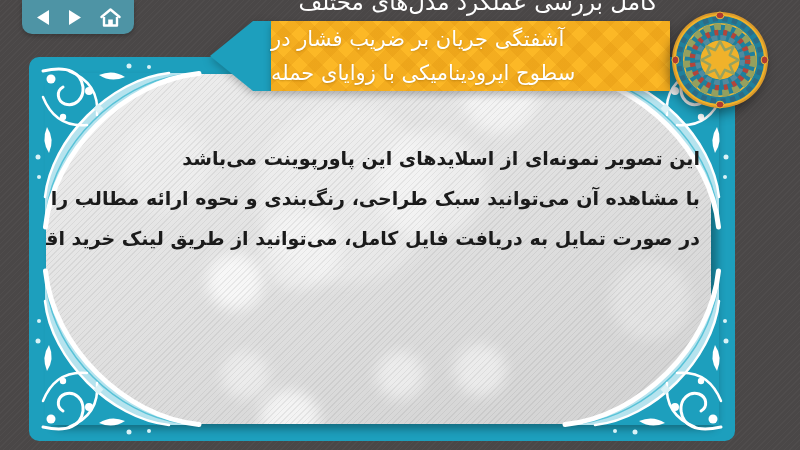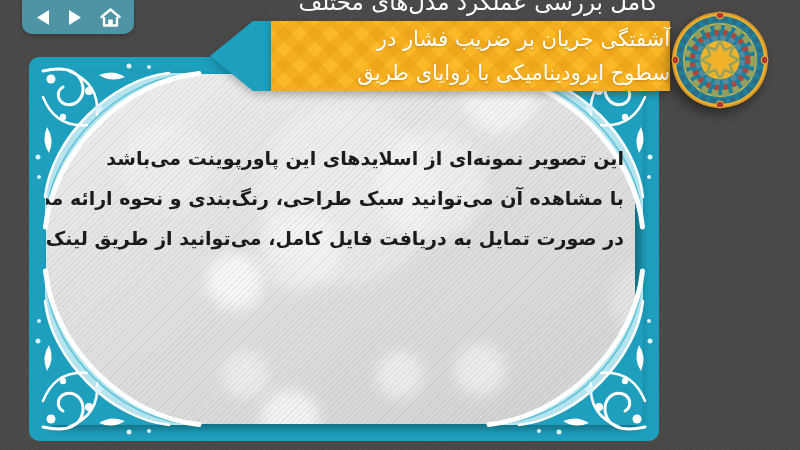--- a/index.html
+++ b/index.html
@@ -20,21 +20,21 @@
     background:#4e94a5;border-radius:0 0 10px 10px;
     display:flex;align-items:center;justify-content:space-between;
     padding:0 13px;box-sizing:border-box;
     box-shadow:0 2px 4px rgba(0,0,0,0.25);
   }
   .nav-btn{background:none;border:none;padding:0;margin:0;cursor:pointer;
     display:flex;align-items:center;justify-content:center;height:22px;}
   .nav-btn svg{display:block;}
   
   .frame{
-    position:absolute;left:29px;top:57px;width:630px;height:384px;z-index:1;
+    position:absolute;left:29px;top:57px;width:706px;height:384px;z-index:1;
     background:#1d9fbd;border-radius:10px;
   }
   .card{
     position:absolute;left:17px;top:17px;right:24px;bottom:17px;
     border-radius:8px;overflow:hidden;
     background-color:#e2e2e2;
     background-image:
       linear-gradient(160deg, #efefef 0%, #e0e0e0 50%, #d2d2d2 100%);
     box-shadow:6px 5px 9px rgba(0,0,0,0.33);
   }
@@ -59,21 +59,21 @@
   
   .banner{
     position:absolute;left:271px;top:21px;width:399px;height:70px;z-index:3;
     background-color:#fcb826;
     background-image:
       repeating-linear-gradient(45deg, rgba(224,148,16,0.30) 0 11px, transparent 11px 22px),
       repeating-linear-gradient(-45deg, rgba(224,148,16,0.30) 0 11px, transparent 11px 22px);
     box-shadow:0 4px 7px rgba(0,0,0,0.25);
   }
   .banner-text{
-    position:absolute;top:1px;left:0;right:0;direction:rtl;text-align:right;
+    position:absolute;top:1px;left:0;right:0;direction:rtl;text-align:left;
     color:#ffffff;font-size:21px;font-weight:400;line-height:34px;
     text-shadow:0 1px 2px rgba(90,60,0,0.25);white-space:nowrap;
   }
   .banner-arrow{
     position:absolute;left:210px;top:21px;z-index:3;
     filter:drop-shadow(0 3px 4px rgba(0,0,0,0.25));
   }
   
   .mandala{
     position:absolute;left:671px;top:11px;width:98px;height:98px;z-index:4;
@@ -170,21 +170,21 @@
     </svg>
 </div>
 
 <svg class="banner-arrow" width="61" height="70" viewBox="0 0 61 70">
   <polygon points="61,0 43,0 0,35 43,70 61,70" fill="#1d9fbd"></polygon>
 </svg>
 
 <div class="banner">
   <div class="banner-text">
     <div>آشفتگی جریان بر ضریب فشار در</div>
-    <div>سطوح ایرودینامیکی با زوایای طریق</div>
+    <div>سطوح ایرودینامیکی با زوایای حمله</div>
   </div>
 </div>
 
 <svg class="mandala" viewBox="0 0 100 100">
   <circle cx="50" cy="50" r="49" fill="#d9992b"></circle>
   <circle cx="50" cy="50" r="47" fill="#f0b22a"></circle>
   <circle cx="50" cy="50" r="45" fill="#20809c"></circle>
   <circle cx="50" cy="50" r="42" fill="none" stroke="#2c6b86" stroke-width="5" stroke-dasharray="5.5 4.5"></circle>
   <circle cx="50" cy="50" r="37" fill="none" stroke="#e8b93c" stroke-width="1.5"></circle>
   <circle cx="50" cy="50" r="34" fill="none" stroke="#94a05e" stroke-width="7" stroke-dasharray="7 4"></circle>

